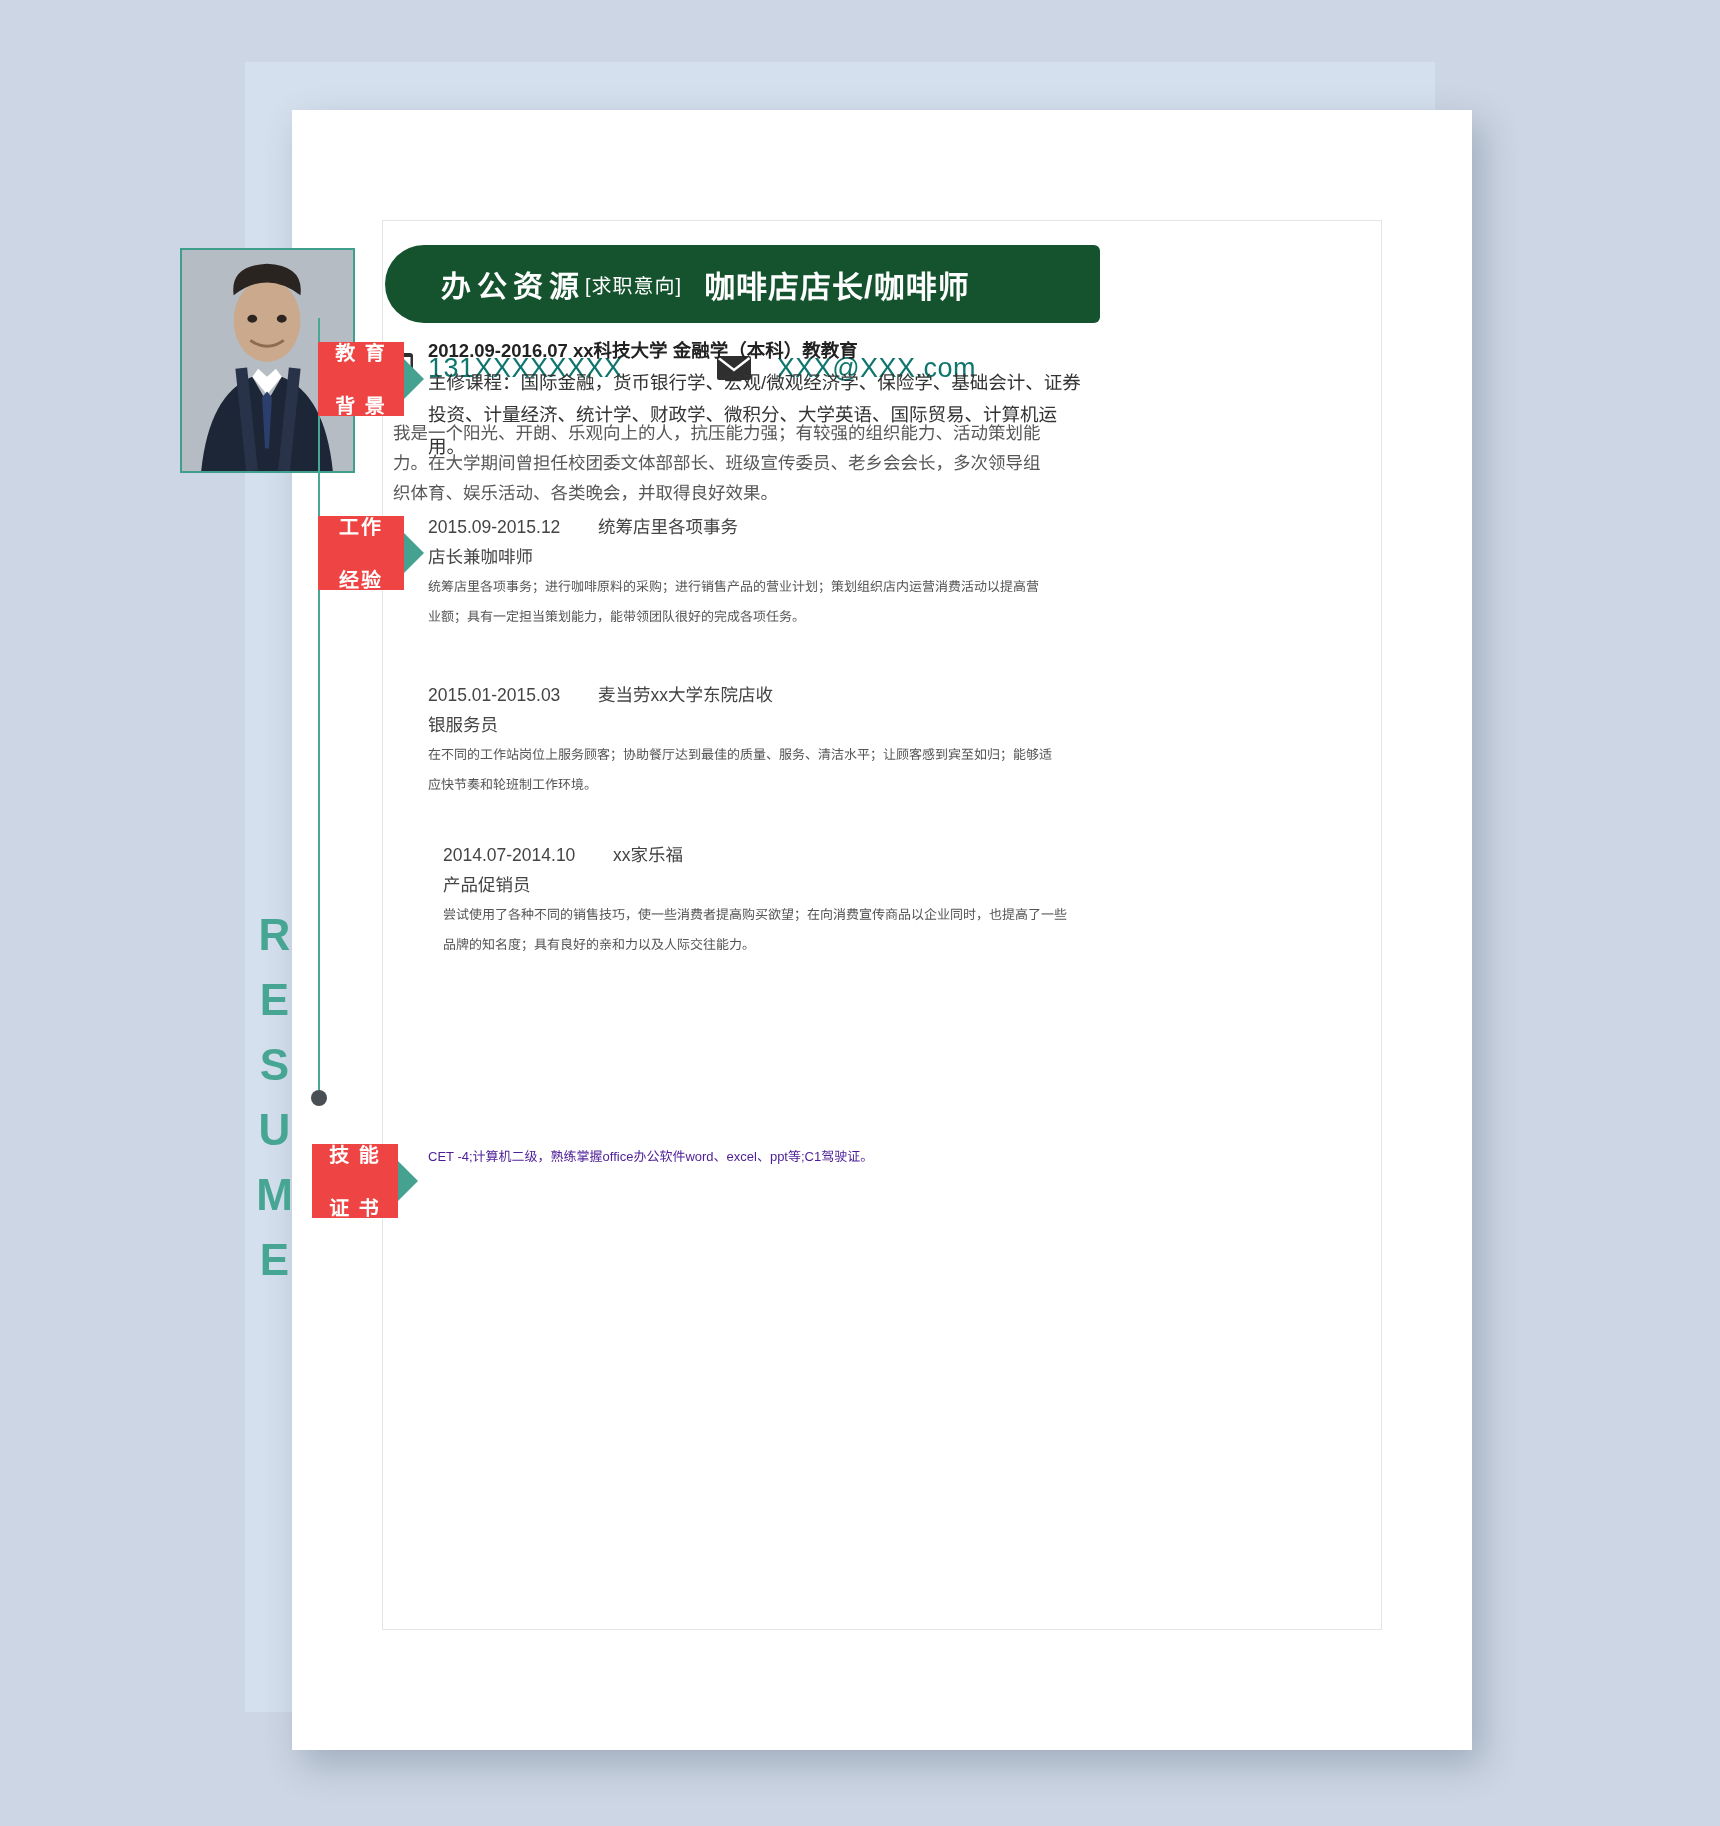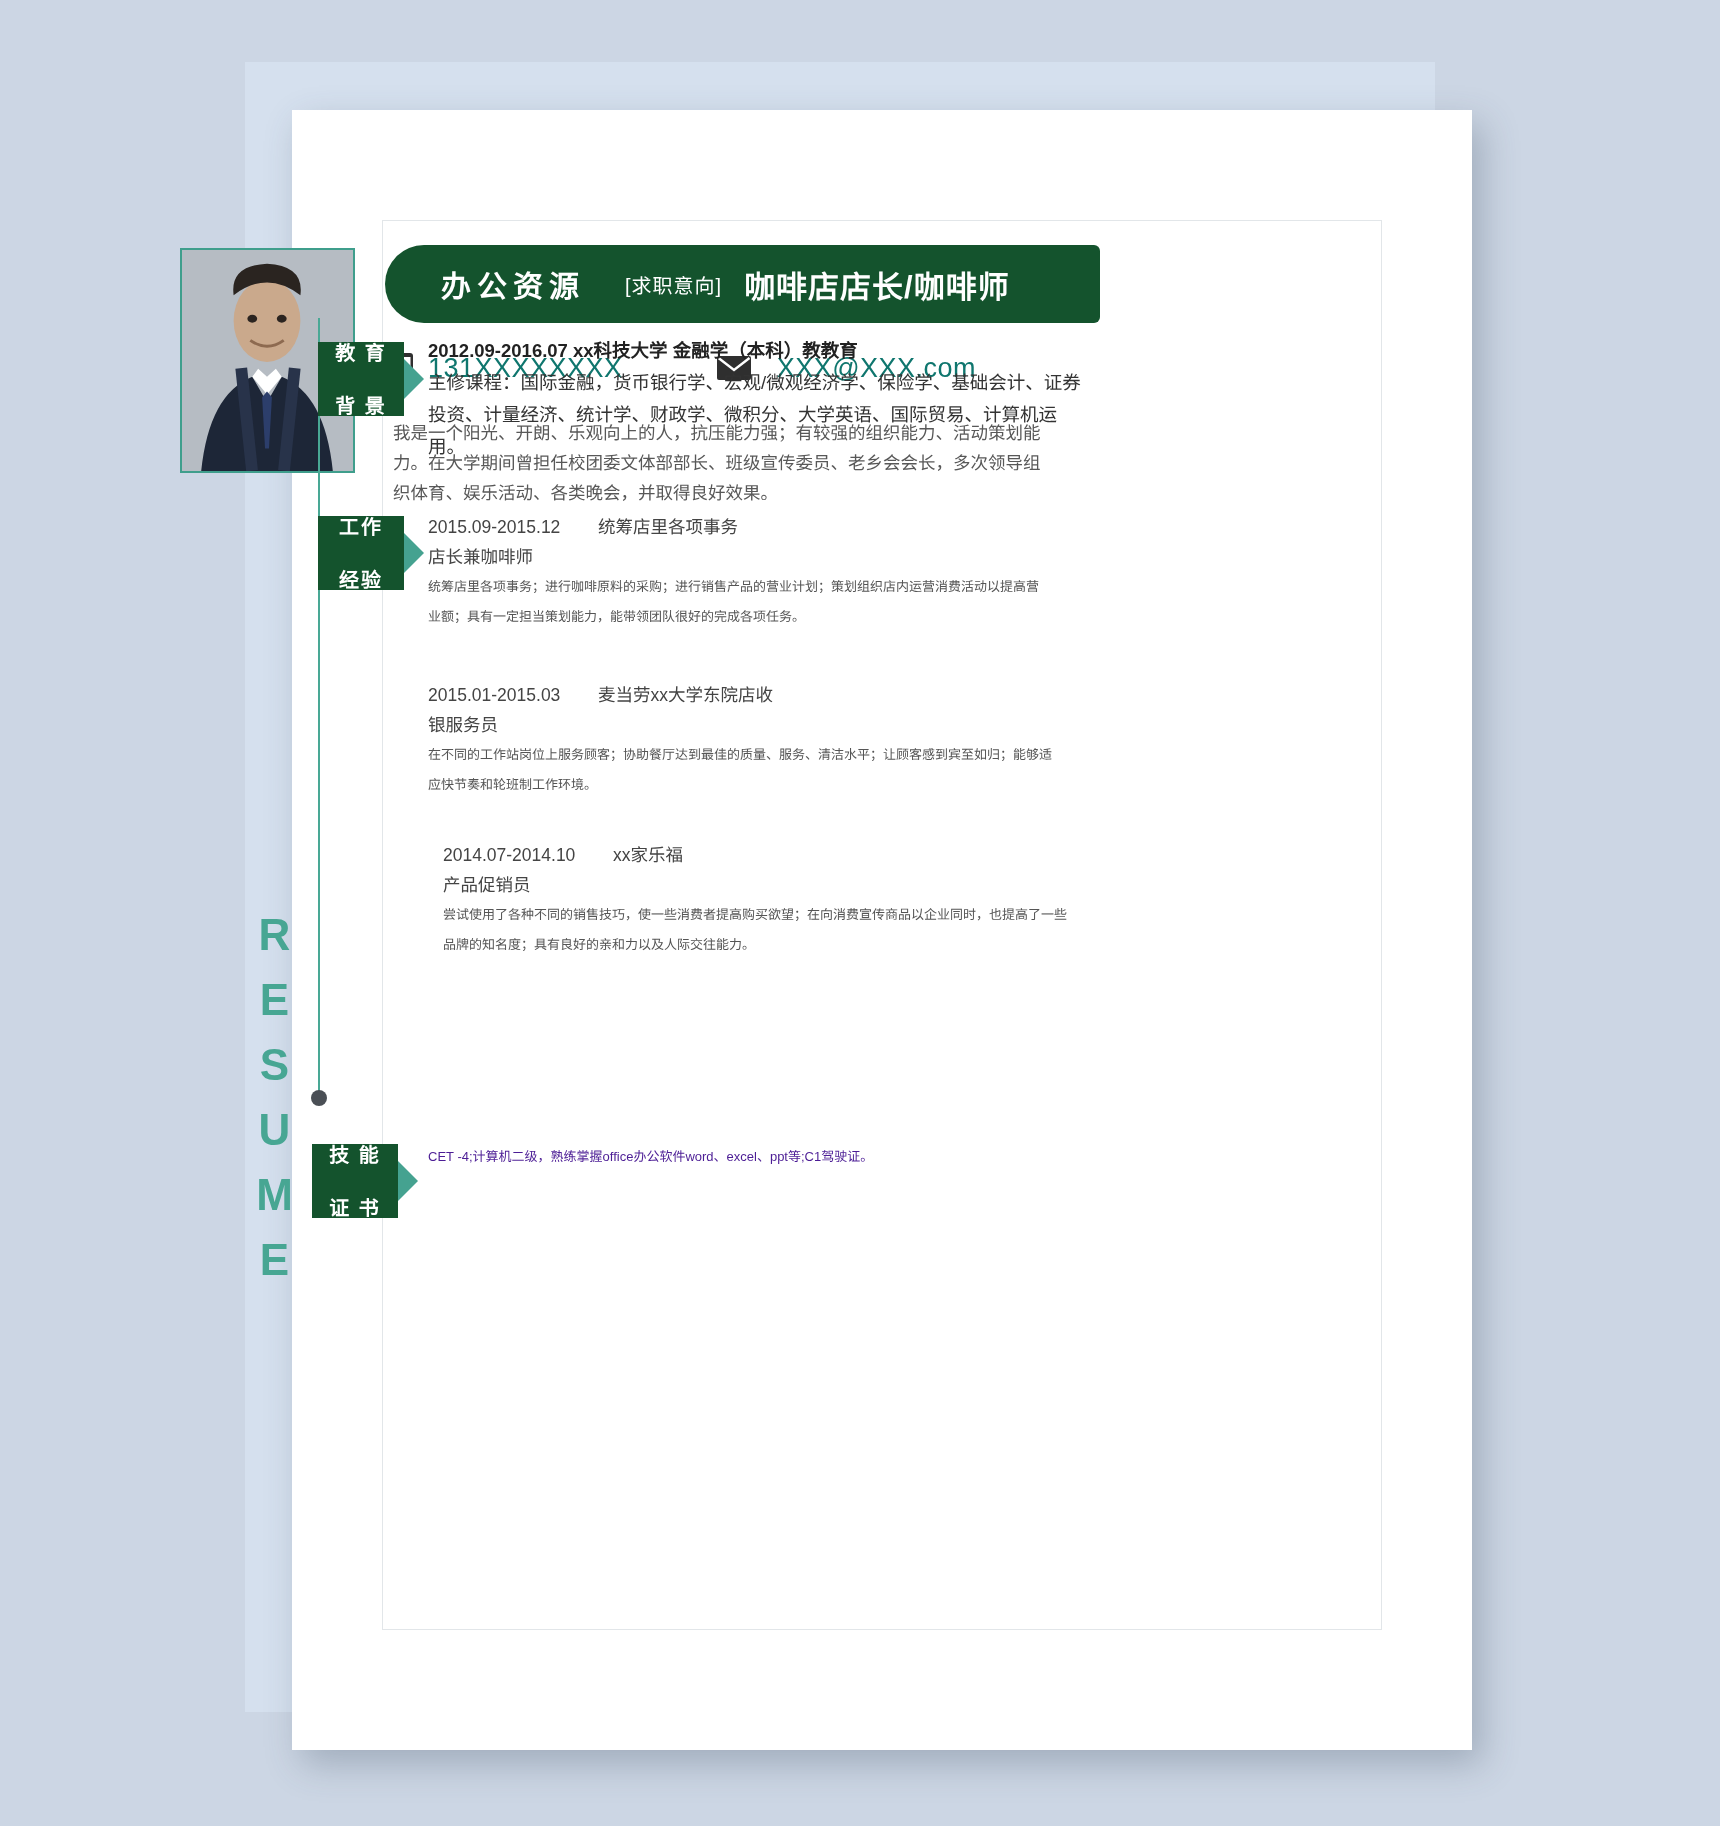--- a/index.html
+++ b/index.html
@@ -71,21 +71,20 @@
     color: #ffffff;
   }
   .brand {
     font-size: 30px;
     font-weight: bold;
     letter-spacing: 6px;
     margin-left: 56px;
   }
   .intent-tag {
     font-size: 20px;
-    margin-left: 40px;
     letter-spacing: 1px;
   }
   .intent-value {
     font-size: 31px;
     font-weight: bold;
     margin-left: 22px;
     letter-spacing: 1px;
   }
 
   
@@ -141,21 +140,21 @@
     writing-mode: vertical-rl;
     text-orientation: upright;
     line-height: 1;
   }
 
   
   .tag {
     position: absolute;
     width: 86px;
     height: 74px;
-    background: #14532d;
+    background: #ef4444;
     color: #fff;
     font-size: 20px;
     font-weight: bold;
     line-height: 28px;
     letter-spacing: 2px;
     display: flex;
     flex-direction: column;
     align-items: center;
     justify-content: center;
     text-align: center;

